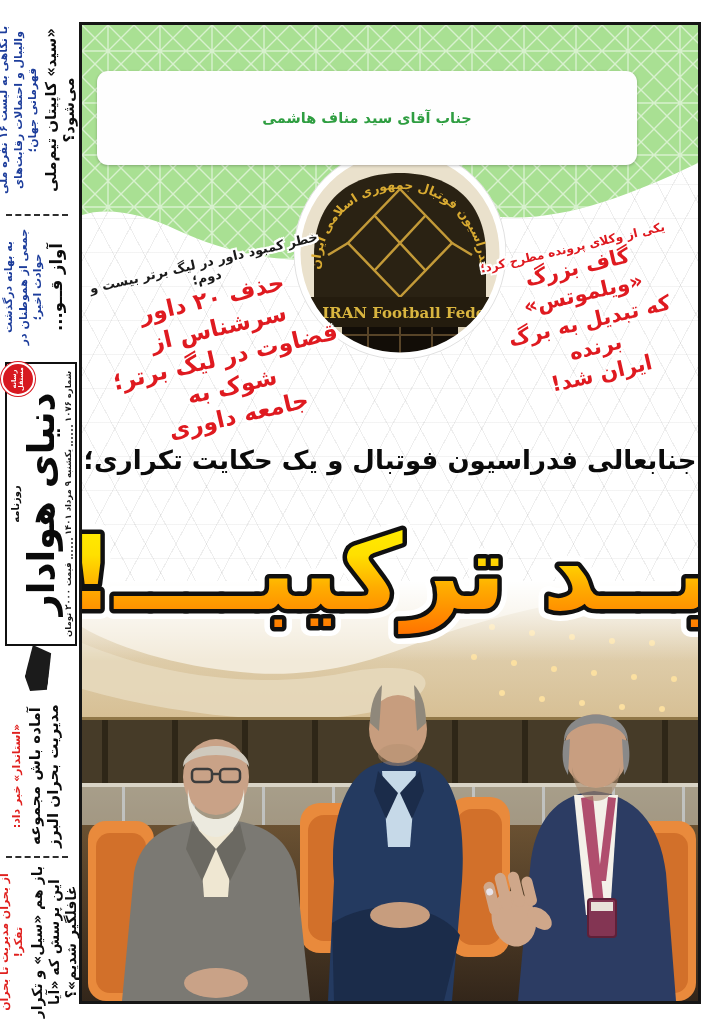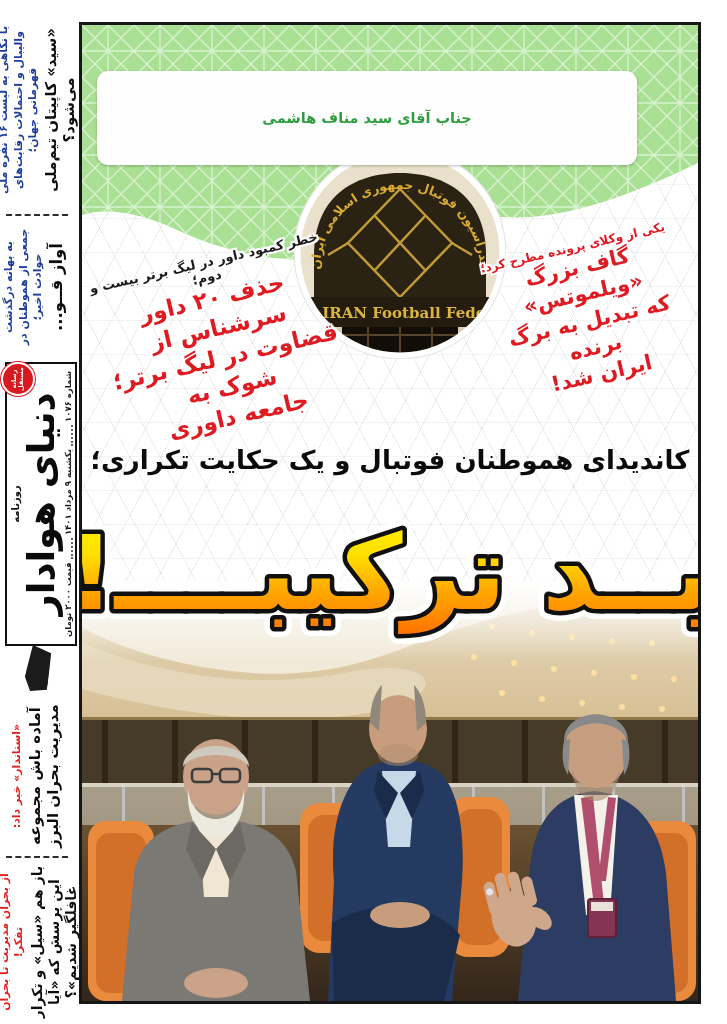--- a/index.html
+++ b/index.html
@@ -165,21 +165,21 @@
       <div class="dl">جامعه داوری</div>
     </div>
 
     <div class="diag diag-right" dir="rtl">
       <div class="dk">یکی از وکلای پرونده مطرح کرد؛</div>
       <div class="dl">گاف بزرگ «ویلموتس»</div>
       <div class="dl">که تبدیل به برگ برنده</div>
       <div class="dl">ایران شد!</div>
     </div>
 
-    <div class="main-kicker" dir="rtl">کاندیدای هموطنان فوتبال و یک حکایت تکراری؛</div>
+    <div class="main-kicker" dir="rtl">جنابعالی فدراسیون فوتبال و یک حکایت تکراری؛</div>
 
     <svg class="photo" width="616" height="420" viewBox="0 0 616 420">
       <defs>
         <linearGradient id="bgGrad" x1="0" y1="0" x2="0" y2="1">
           <stop offset="0" stop-color="#e7dcc3"></stop>
             <stop offset=".4" stop-color="#d3b98a"></stop>
           <stop offset=".7" stop-color="#b08a55"></stop>
             <stop offset="1" stop-color="#7d5f3c"></stop>
         </linearGradient>
         <linearGradient id="floorGrad" x1="0" y1="0" x2="0" y2="1">

